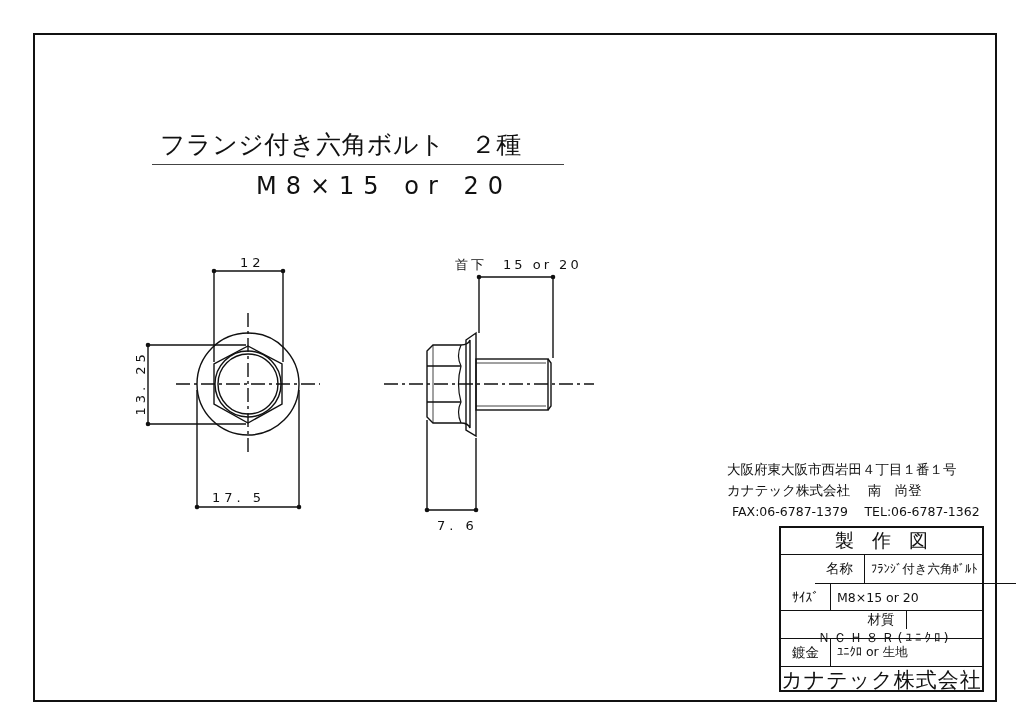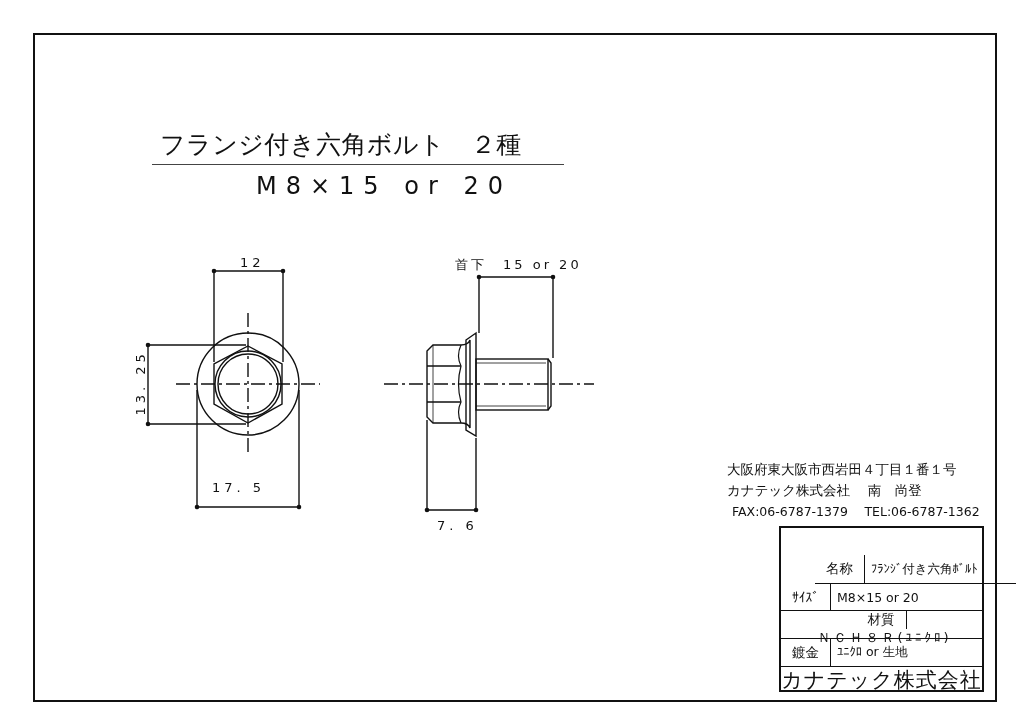--- a/index.html
+++ b/index.html
@@ -101,31 +101,32 @@
       <line x1="476" y1="438" x2="476" y2="512"></line>
       <line x1="427" y1="510" x2="476" y2="510"></line>
       <circle cx="427" cy="510" r="1.6" fill="#111"></circle>
         <circle cx="476" cy="510" r="1.6" fill="#111"></circle>
     </g>
   </g>
 </svg>
 
 <div class="dim" style="left:240px; top:255px;">12</div>
 <div class="dim" style="left:110px; top:378px; transform: rotate(-90deg); transform-origin: center; width:60px; text-align:center;">13. 25</div>
-<div class="dim" style="left:212px; top:480px;text-align:center;">17. 5</div>
+<div class="dim" style="left:212px; top:490px;text-align:center;">17. 5</div>
 <div class="dim" style="left:455px; top:256px; letter-spacing:3px;">首下　15 or 20</div>
 <div class="dim" style="left:437px; top:518px;">7. 6</div>
 
 <div class="addr">
   <div>大阪府東大阪市西岩田４丁目１番１号</div>
   <div>カナテック株式会社　 南　尚登</div>
   <div class="fax">FAX:06-6787-1379　 TEL:06-6787-1362</div>
 </div>
 
 <div class="tbl">
+  <div class="row hdr">製作図</div>
   <div class="row" style="top:27px; height:29px;margin-left:34px;">
     <div class="lbl">名称</div>
     <div class="val">ﾌﾗﾝｼﾞ付き六角ﾎﾞﾙﾄ</div>
   </div>
   <div class="row" style="top:56px; height:27px;">
     <div class="lbl">ｻｲｽﾞ</div>
     <div class="val">M8×15 or 20</div>
   </div>
   <div class="row" style="top:83px; height:28px;flex-direction:column;">
     <div class="lbl">材質</div>

